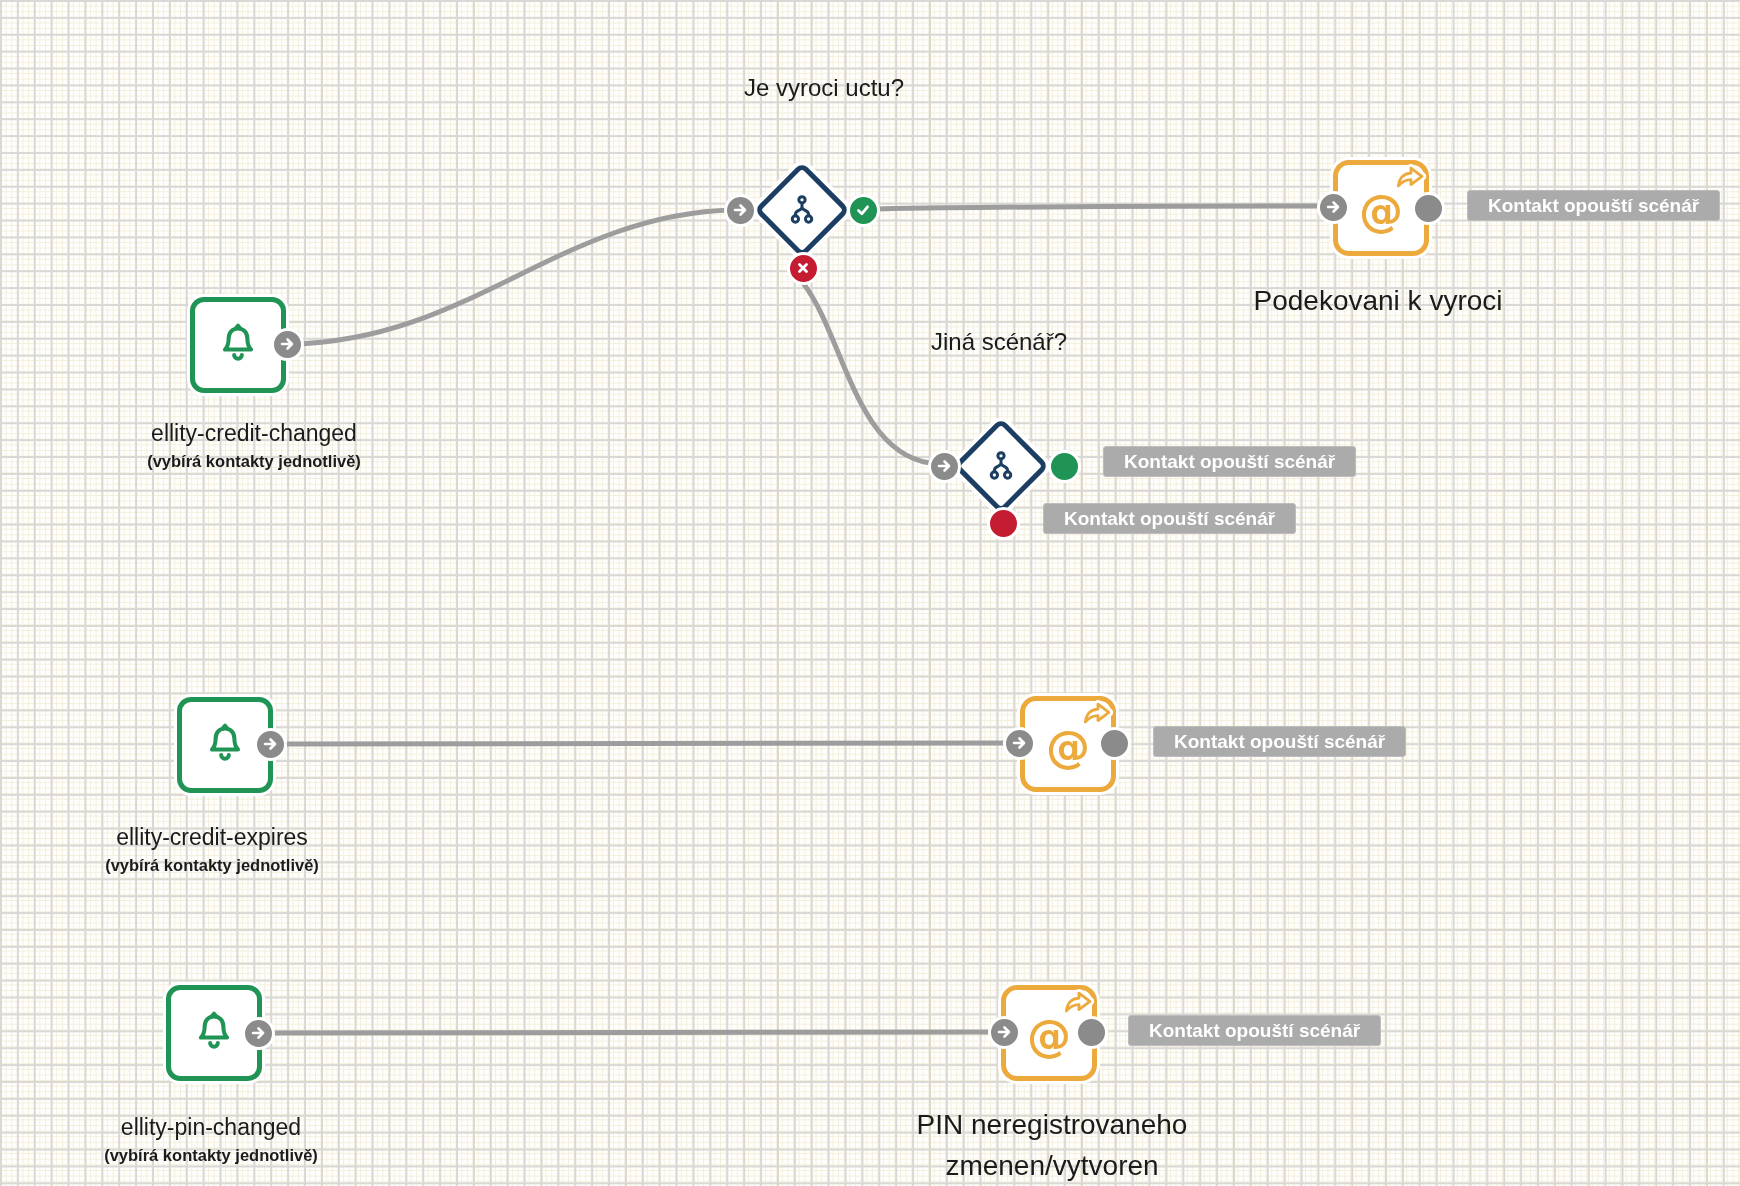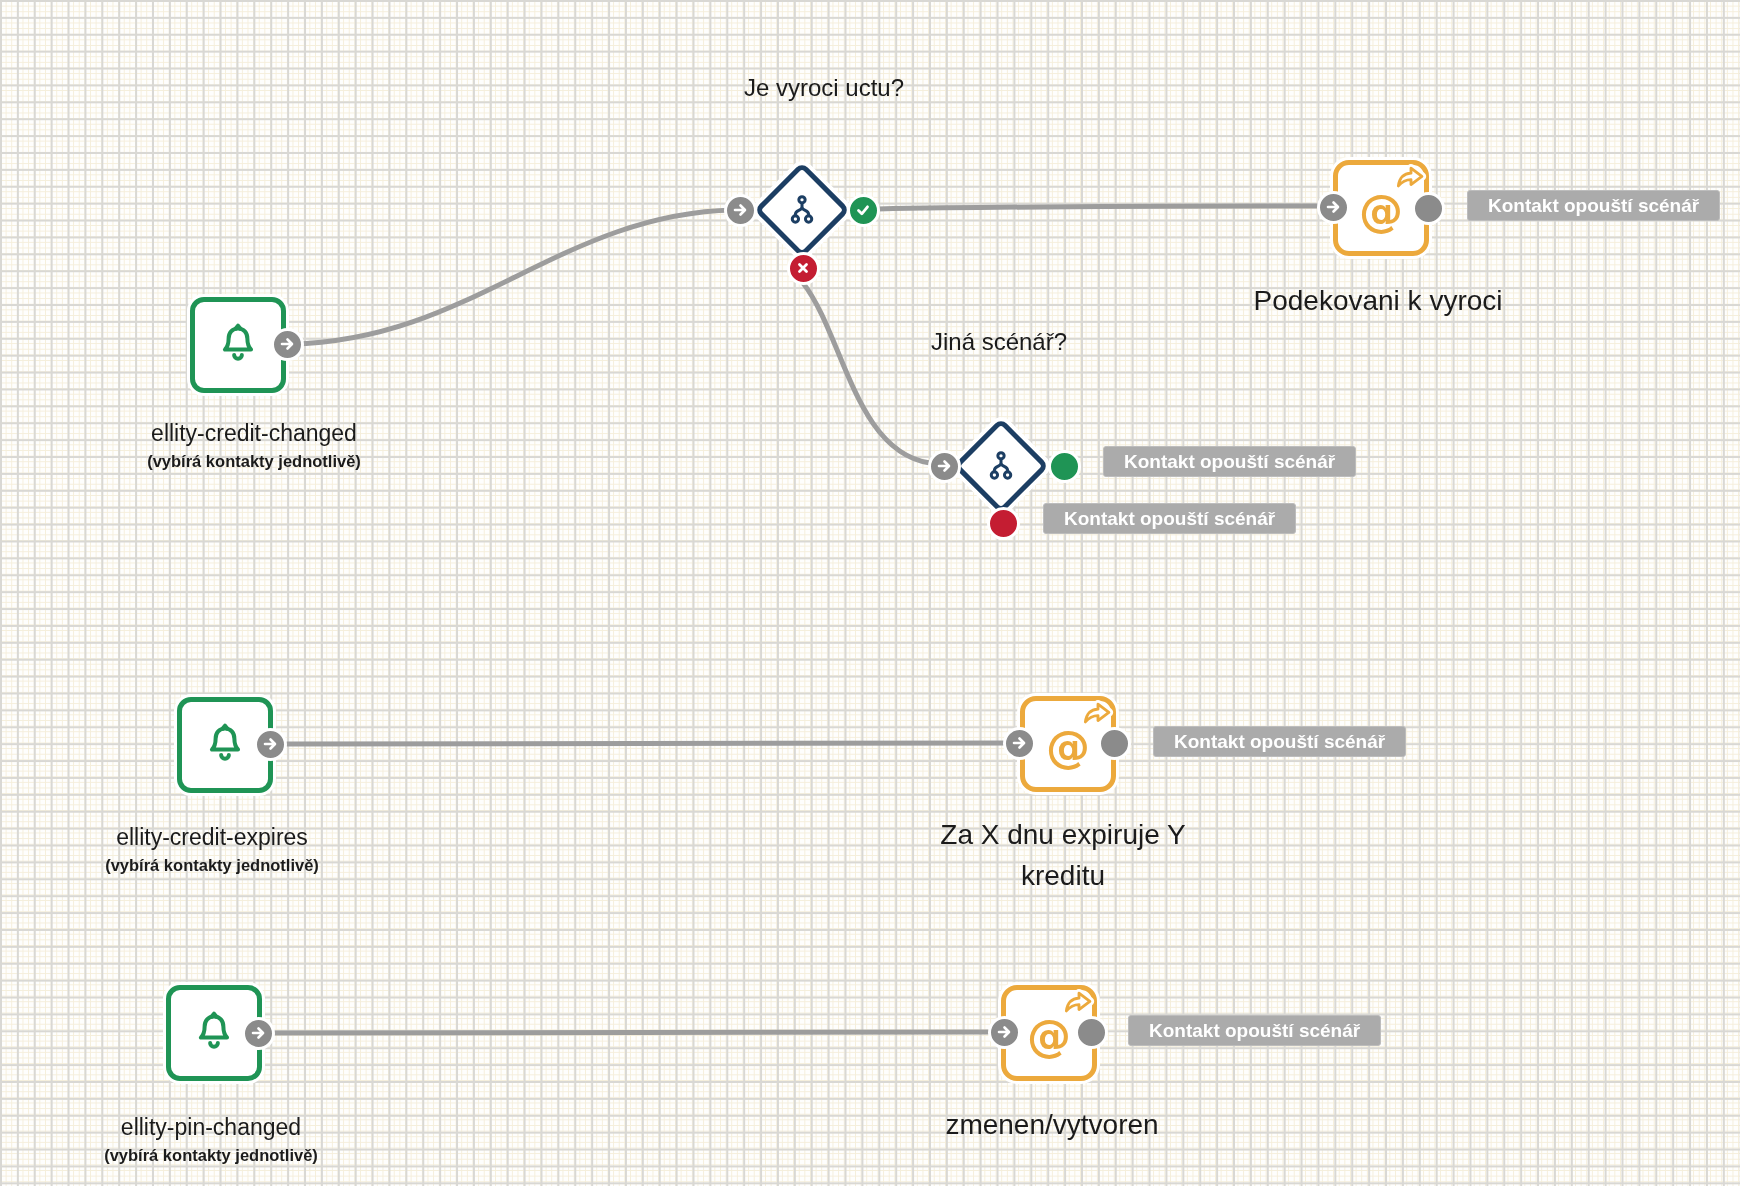--- a/index.html
+++ b/index.html
@@ -170,24 +170,20 @@
       <path d="M3.8 17.6 C4.6 11.6 8.2 8.8 12.7 8.6 L12.7 5.1 L20.4 10.9 L12.7 16.6 L12.7 13.1 C9.2 13.1 6.3 14.6 3.8 17.6 Z" fill="#fff" stroke="#eca93c" stroke-width="2" stroke-linejoin="round"></path>
     </svg>
   </div>
   <div class="port gray" style="left:1002.5px;top:726.5px;">
     <svg width="18" height="18" viewBox="0 0 18 18">
       <path d="M4 9 H13 M9.5 4.5 L14 9 L9.5 13.5" fill="none" stroke="#fff" stroke-width="2.6" stroke-linecap="round" stroke-linejoin="round"></path>
     </svg>
   </div>
   <div class="port gray" style="left:1097.5px;top:726.5px;"></div>
   <div class="badge" style="left:1153px;top:726px;">Kontakt opouští scénář</div>
-  <div class="label elabel" style="left:1063px;top:814px;">
-    <div class="e">Za X dnu expiruje Y</div>
-    <div class="e">kreditu</div>
-  </div>
 
   <div class="node trigger" style="left:166px;top:985px;">
     <svg width="46" height="46" viewBox="0 0 24 24">
       <g fill="none" stroke="#1f9455" stroke-width="2.1" stroke-linecap="round" stroke-linejoin="round">
         <path d="M10.8 3.4 L12 1.9 L13.2 3.4"></path>
         <path d="M12 3.4 c-3 0 -4.9 2.3 -4.9 5.3 c0 3.7 -1.3 5 -1.9 5.7 h13.6 c-.6 -.7 -1.9 -2 -1.9 -5.7 c0 -3 -1.9 -5.3 -4.9 -5.3 z"></path>
         <path d="M10 17.2 a2 2 0 0 0 4 0"></path>
       </g>
     </svg>
   </div>
@@ -209,16 +205,17 @@
     </svg>
   </div>
   <div class="port gray" style="left:987.5px;top:1015.5px;">
     <svg width="18" height="18" viewBox="0 0 18 18">
       <path d="M4 9 H13 M9.5 4.5 L14 9 L9.5 13.5" fill="none" stroke="#fff" stroke-width="2.6" stroke-linecap="round" stroke-linejoin="round"></path>
     </svg>
   </div>
   <div class="port gray" style="left:1074.5px;top:1015.5px;"></div>
   <div class="badge" style="left:1128px;top:1015px;">Kontakt opouští scénář</div>
   <div class="label elabel" style="left:1052px;top:1104px;">
+    <div class="e">PIN neregistrovaneho</div>
     <div class="e">zmenen/vytvoren</div>
   </div>
 
 </div>
 
 </body></html>

